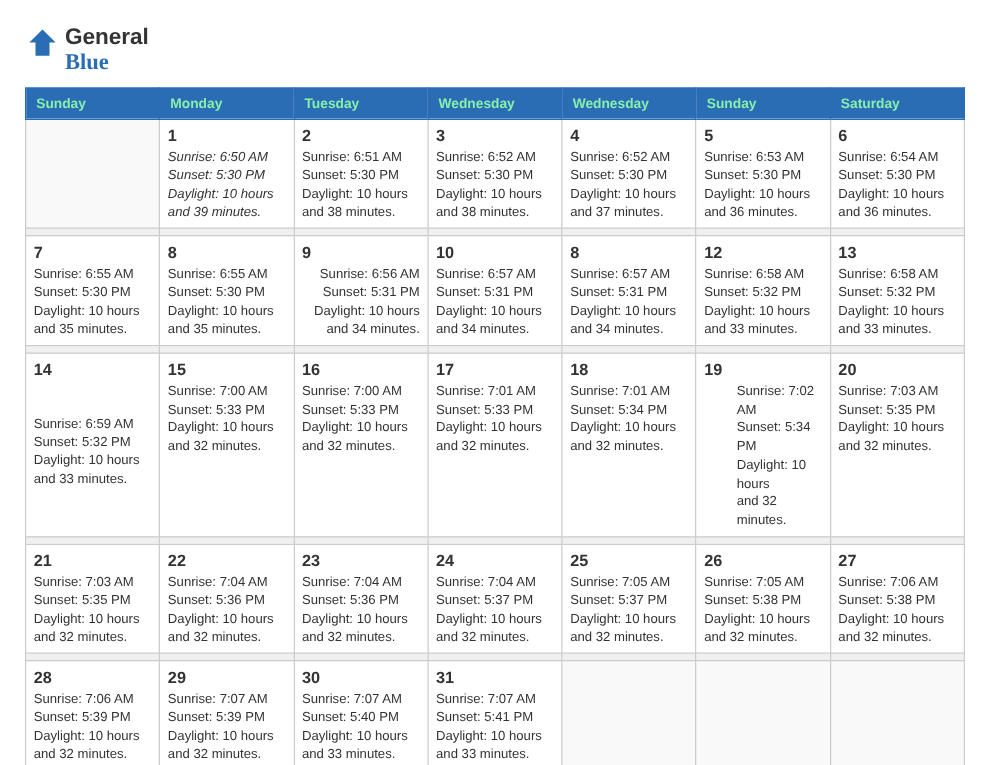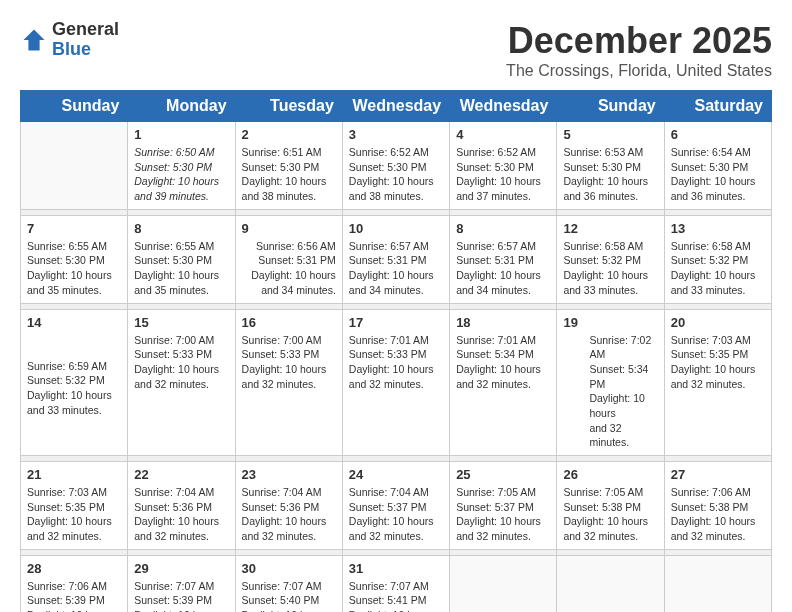--- a/index.html
+++ b/index.html
@@ -11,30 +11,29 @@
       padding: 20px;
     }
     .header-area {
       display: flex;
       justify-content: space-between;
       align-items: flex-start;
       margin-bottom: 10px;
     }
     .logo {
       display: flex;
-      align-items: center;
       gap: 4px;
     }
     .logo-text {
       font-size: 18px;
       font-weight: bold;
       line-height: 1.1;
     }
     .logo-general { color: #333; }
-    .logo-blue { color: #2a6db5; }
+    .logo-blue { color: #2a6db5; font-family: Liberation Serif, serif; }
     .logo-icon {
       width: 28px;
       height: 28px;
     }
     .title-area {
       text-align: right;
     }
     .month-title {
       font-size: 36px;
       font-weight: bold;
@@ -44,24 +43,24 @@
       font-size: 16px;
       color: #555;
     }
     .calendar {
       width: 100%;
       border-collapse: collapse;
       border: 1px solid #ccc;
     }
     .calendar th {
       background-color: #2a6db5;
-      color: #ffffff;
-      text-align: right;
+      color: #86efac;
+      text-align: left;
       padding: 6px 8px;
-      font-size: 16px;
+      font-size: 11px;
       border: 1px solid #2a6db5;
     }
     .calendar td {
       vertical-align: top;
       border: 1px solid #ccc;
       padding: 5px 6px;
       width: calc(100% / 7);
       min-height: 80px;
       font-size: 11px;
       color: #333;
@@ -94,24 +93,20 @@
 <div class="header-area">
   <div class="logo">
     <svg class="logo-icon" viewBox="0 0 40 40">
       <polygon points="20,5 35,20 28,20 28,35 12,35 12,20 5,20" fill="#2a6db5"></polygon>
     </svg>
     <div class="logo-text">
       <div class="logo-general">General</div>
       <div class="logo-blue">Blue</div>
     </div>
   </div>
-  <div class="title-area">
-    <div class="month-title">December 2025</div>
-    <div class="subtitle">The Crossings, Florida, United States</div>
-  </div>
 </div>
 
 <table class="calendar">
   <thead>
     <tr>
     <th>Sunday</th>
         <th>Monday</th>
         <th>Tuesday</th>
         <th>Wednesday</th>
         <th>Wednesday</th>

